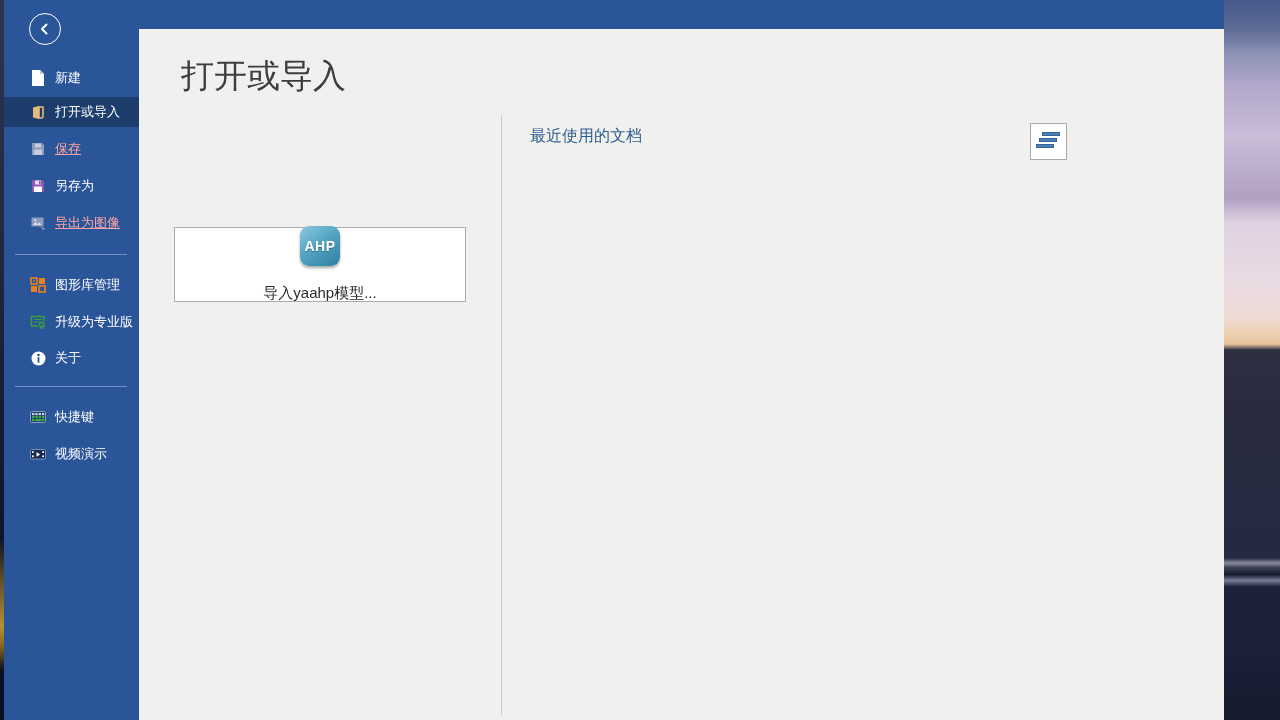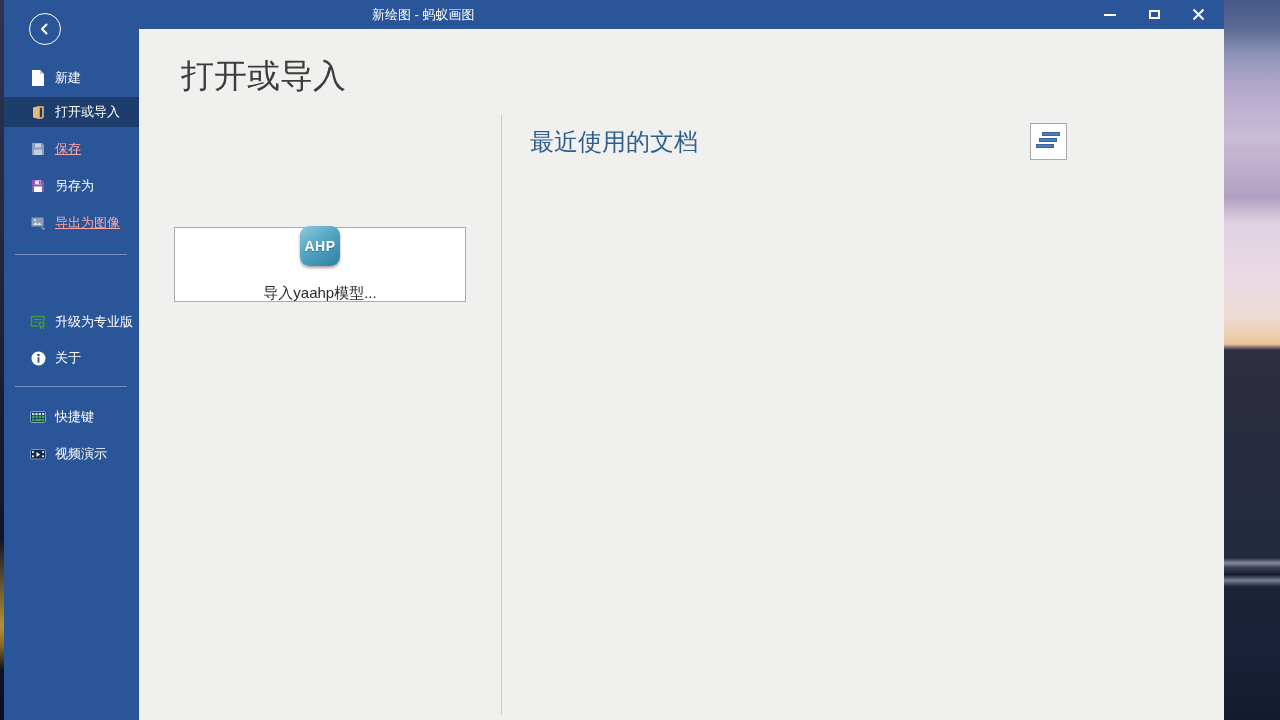--- a/index.html
+++ b/index.html
@@ -65,55 +65,38 @@
   .card-import { top:198px; height:75px;flex-direction:column; }
   .card-label { font-size:15px; color:#2b2b2b; white-space:nowrap; }
   .ahp-badge {
     width:40px; height:40px; border-radius:9px; flex:none;
     background:linear-gradient(145deg,#8ecadd 0%,#54a5c2 45%,#2f7fa5 100%);
     color:#fff; font-weight:bold; font-size:14px; letter-spacing:0.5px;
     display:flex; align-items:center; justify-content:center;
     box-shadow:0 2px 3px rgba(0,0,0,0.35); text-shadow:0 1px 1px rgba(0,0,0,0.3);
   }
   .v-divider { position:absolute; left:362px; top:86px; bottom:5px; width:1px; background:#c9c9c9; }
-  .recent-title { position:absolute; left:391px; top:97px; font-size:24px; color:#2e5e8e; white-space:nowrap; }
+  .recent-title { position:absolute; left:391px; top:97px; font-size:16px; color:#2e5e8e; white-space:nowrap; }
   .list-btn {
     position:absolute; left:891px; top:94px; width:37px; height:37px;
     background:#fff; border:1px solid #a9a9a9; cursor:default;
   }
   .list-btn .bar { position:absolute; height:4px; width:18px; background:#4d80b7; box-shadow:inset 0 0 0 1px #39649c; }
   .list-btn .b1 { top:8px;  left:11px; }
   .list-btn .b2 { top:14px; left:8px; }
   .list-btn .b3 { top:20px; left:5px; }
 </style>
 </head>
 <body>
 
 <div class="desktop-left-strip"></div>
 <div class="desktop-right"></div>
 
 <div class="window">
 
-  <div class="titlebar">
-    <span class="title-text">新绘图 - 蚂蚁画图</span>
-    <div class="win-controls">
-      <div class="win-btn">
-        <span class="glyph-min"></span>
-      </div>
-      <div class="win-btn">
-        <span class="glyph-max"></span>
-      </div>
-      <div class="win-btn">
-        <svg width="13" height="13" viewBox="0 0 13 13">
-          <line x1="1.5" y1="1.5" x2="11.5" y2="11.5" stroke="#fff" stroke-width="2"></line>
-          <line x1="11.5" y1="1.5" x2="1.5" y2="11.5" stroke="#fff" stroke-width="2"></line>
-        </svg>
-      </div>
-    </div>
-  </div>
 
   <div class="sidebar">
     <div class="back-btn">
       <svg width="14" height="14" viewBox="0 0 14 14">
         <polyline points="8.5,2.5 4,7 8.5,11.5" fill="none" stroke="#fff" stroke-width="2" stroke-linecap="round" stroke-linejoin="round"></polyline>
       </svg>
     </div>
 
     <div class="nav-item" style="top:63px">
       <span class="ni">
@@ -165,20 +148,32 @@
           <rect x="4" y="1.5" width="6" height="4" fill="#e9def3"></rect>
           <rect x="3" y="7.5" width="8" height="5.5" fill="#ffffff"></rect>
           <rect x="8" y="2" width="1.6" height="3" fill="#8f56b5"></rect>
         </svg>
       </span>
       <span class="nl">另存为</span>
     </div>
 
     <div class="nav-divider" style="top:254px"></div>
 
+    <div class="nav-item" style="top:270px">
+      <span class="ni">
+        <svg width="16" height="16" viewBox="0 0 16 16">
+          <rect x="1" y="1" width="6" height="6" fill="none" stroke="#e8821e" stroke-width="1.6"></rect>
+          <rect x="3.2" y="3.2" width="1.6" height="1.6" fill="#e8821e"></rect>
+          <rect x="9" y="1" width="6" height="6" fill="#e8821e"></rect>
+          <rect x="1" y="9" width="6" height="6" fill="#e8821e"></rect>
+          <rect x="9" y="9" width="6" height="6" fill="none" stroke="#e8821e" stroke-width="1.6"></rect>
+        </svg>
+      </span>
+      <span class="nl">图形库管理</span>
+    </div>
 
     <div class="nav-item" style="top:307px">
       <span class="ni">
         <svg width="16" height="16" viewBox="0 0 16 16">
           <path d="M14 7 V2.5 H1.5 v9.5 H8" fill="none" stroke="#3ba03b" stroke-width="1.5"></path>
           <path d="M4 5.5 h8 M4 8 h5" stroke="#3ba03b" stroke-width="1.2"></path>
           <circle cx="11.8" cy="10.5" r="2.3" fill="none" stroke="#3ba03b" stroke-width="1.4"></circle>
           <path d="M10.8 12.5 l-0.8 2.5 M12.8 12.5 l0.8 2.5" stroke="#3ba03b" stroke-width="1.3"></path>
         </svg>
       </span>

